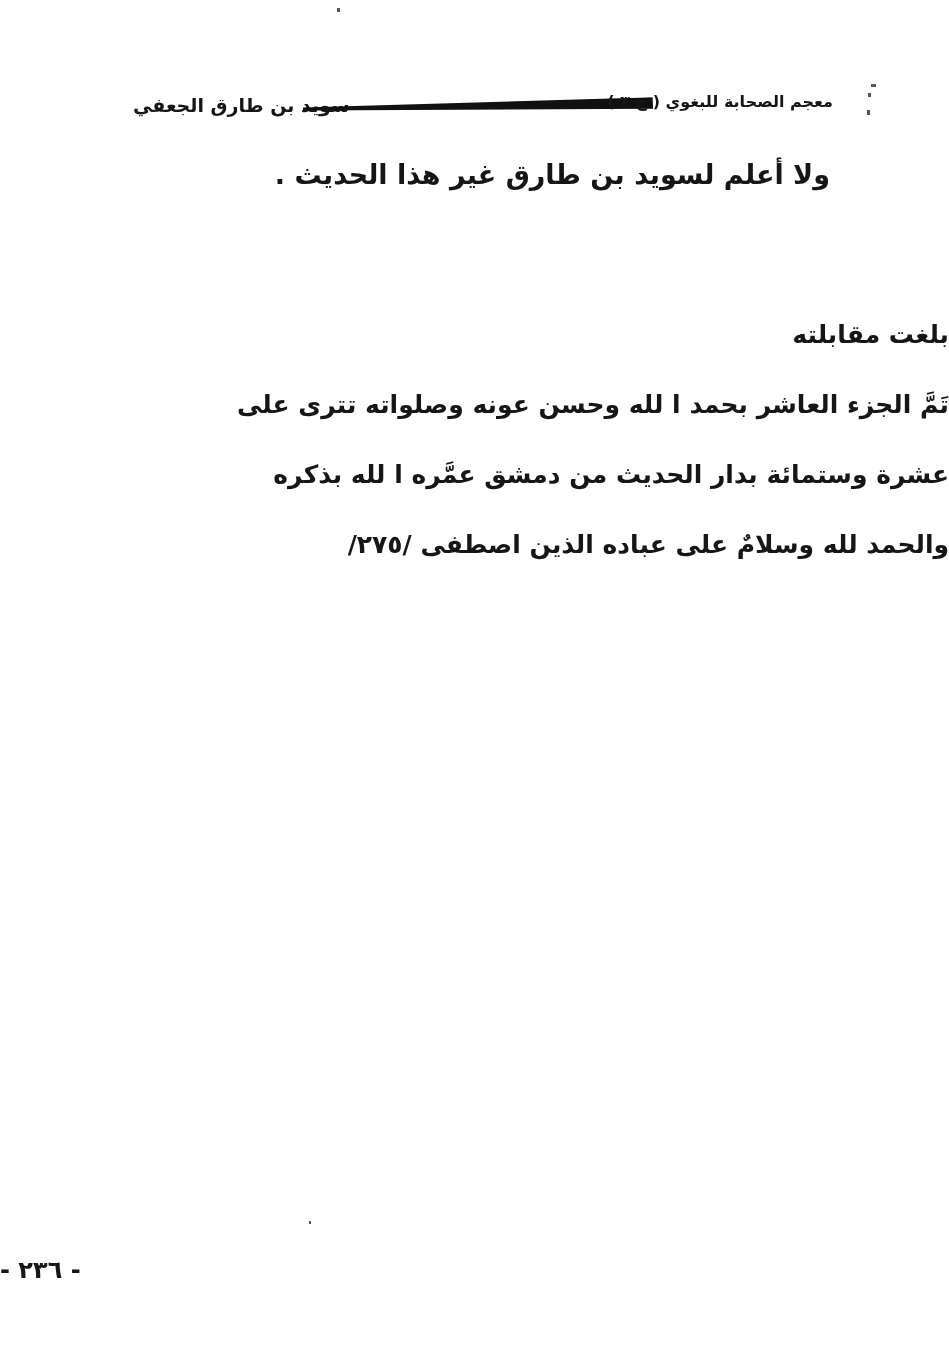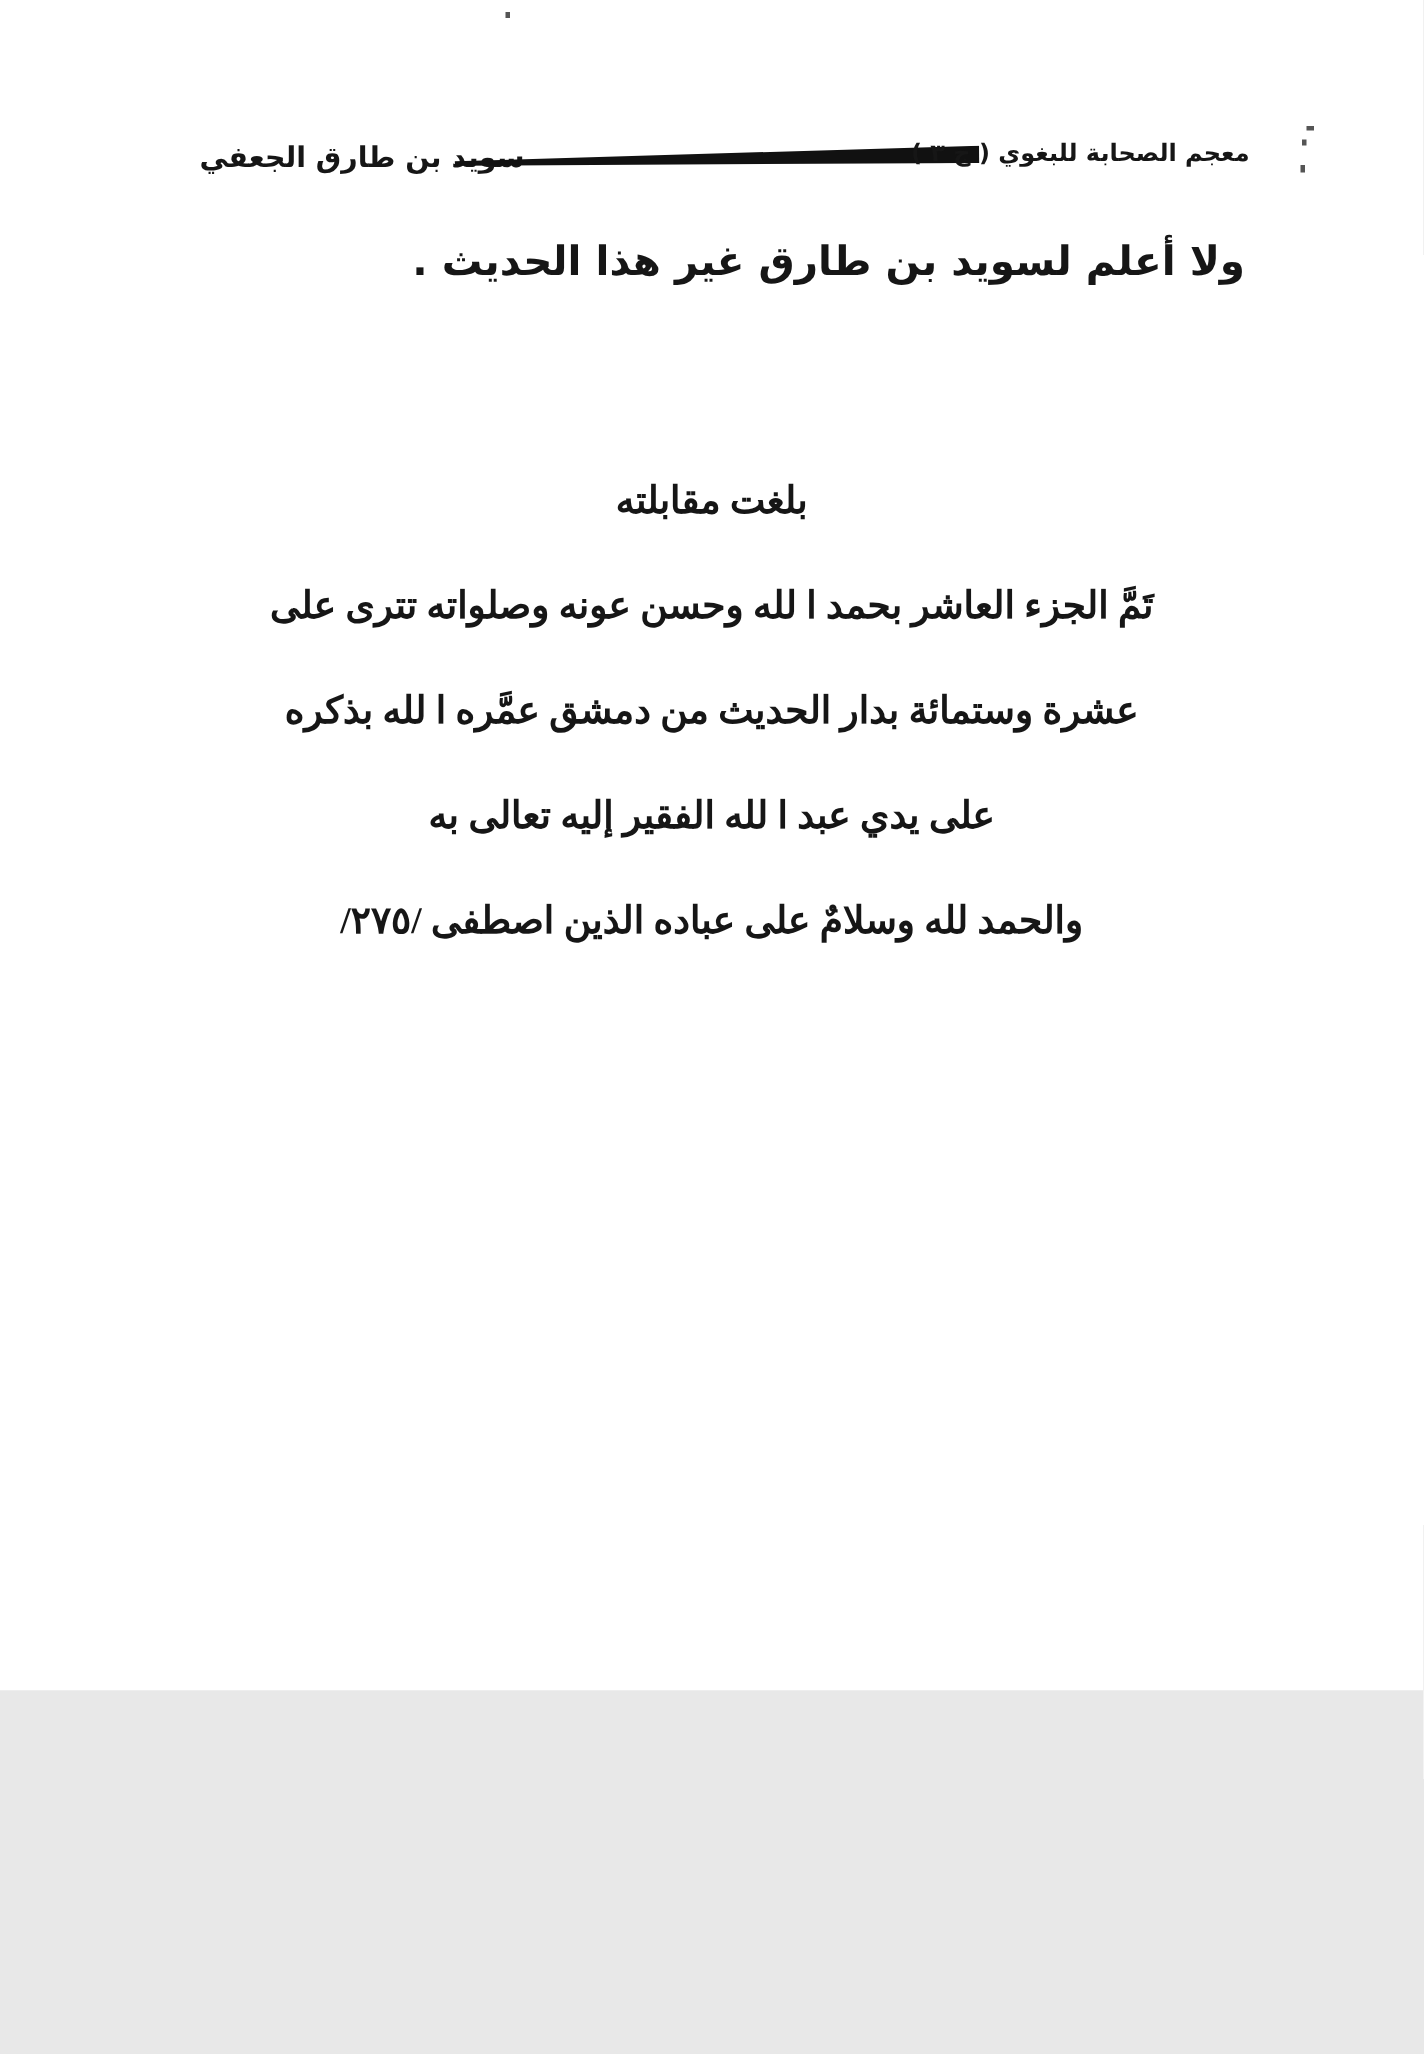--- a/index.html
+++ b/index.html
@@ -3,21 +3,21 @@
 <meta charset="utf-8">
 <style>
   html, body {
     margin: 0;
     padding: 0;
     background: #e8e8e8;
   }
   .page {
     position: relative;
     width: 949px;
-    height: 1127px;
+    height: 1369px;
     margin: 0 auto;
     background: #ffffff;
     overflow: hidden;
     font-family: "DejaVu Sans", sans-serif;
     color: #161616;
     direction: rtl;
   }
 
   
   .head-left {
@@ -60,22 +60,21 @@
     white-space: nowrap;
     direction: rtl;
   }
 
   
   .colophon {
     position: absolute;
     top: 300px;
     left: 0;
     right: 0;
-    text-align: center;
-    font-family: Liberation Serif, serif;
+    text-align: right;
   }
   .colophon-line {
     display: block;
     height: 70px;
     line-height: 70px;
     font-size: 25px;
     font-weight: bold;
     white-space: nowrap;
     direction: rtl;
   }
@@ -118,21 +117,20 @@
     <div class="head-rule"></div>
     <span class="head-right">معجم الصحابة للبغوي ( ج ٣ )</span>
   </div>
 
   <div class="closing-line">ولا أعلم لسويد بن طارق غير هذا الحديث .</div>
 
   <div class="colophon">
     <span class="colophon-line">بلغت مقابلته</span>
     <span class="colophon-line">تَمَّ الجزء العاشر بحمد ا لله وحسن عونه وصلواته تترى على</span>
     <span class="colophon-line">عشرة وستمائة بدار الحديث من دمشق عمَّره ا لله بذكره</span>
-    <span class="colophon-line">على يدي عبد ا لله الفقير إليه تعالى به</span>
     <span class="colophon-line">والحمد لله وسلامٌ على عباده الذين اصطفى /٢٧٥/</span>
   </div>
 
   <div class="footer">
     <span class="page-number">- ٢٣٦ -</span>
   </div>
 
   <div class="speck s1"></div>
   <div class="speck s2"></div>
   <div class="speck s3"></div>

